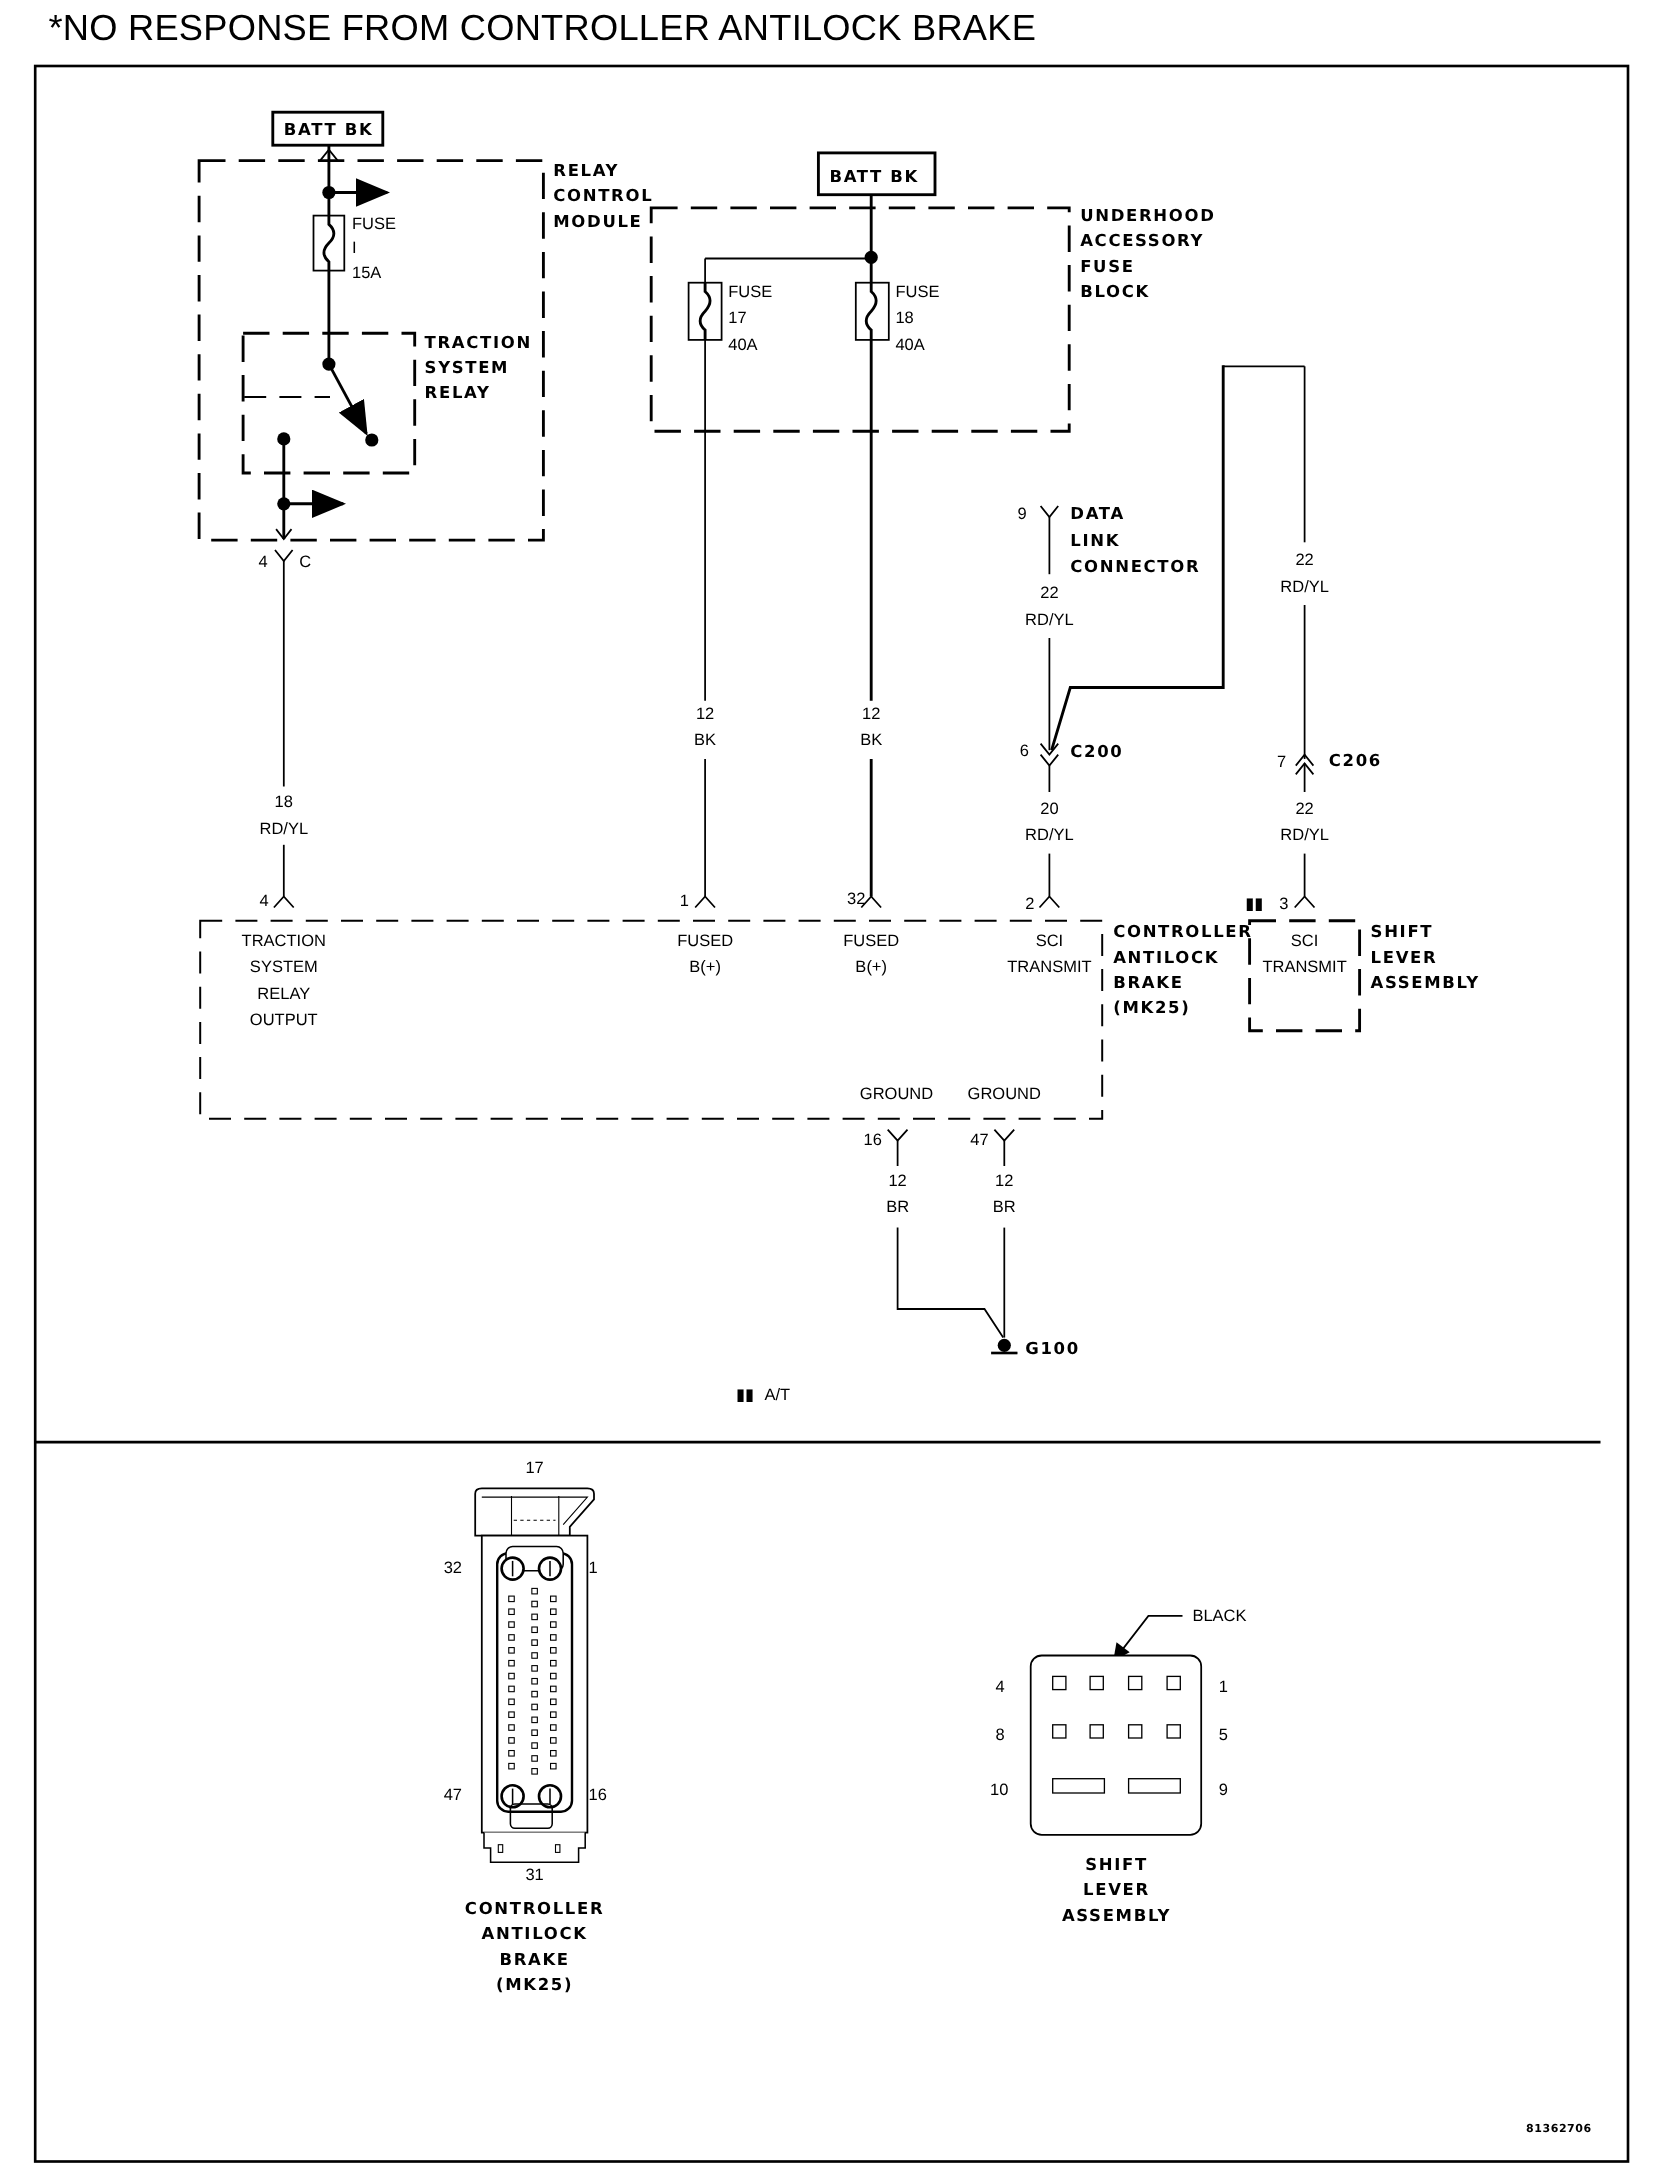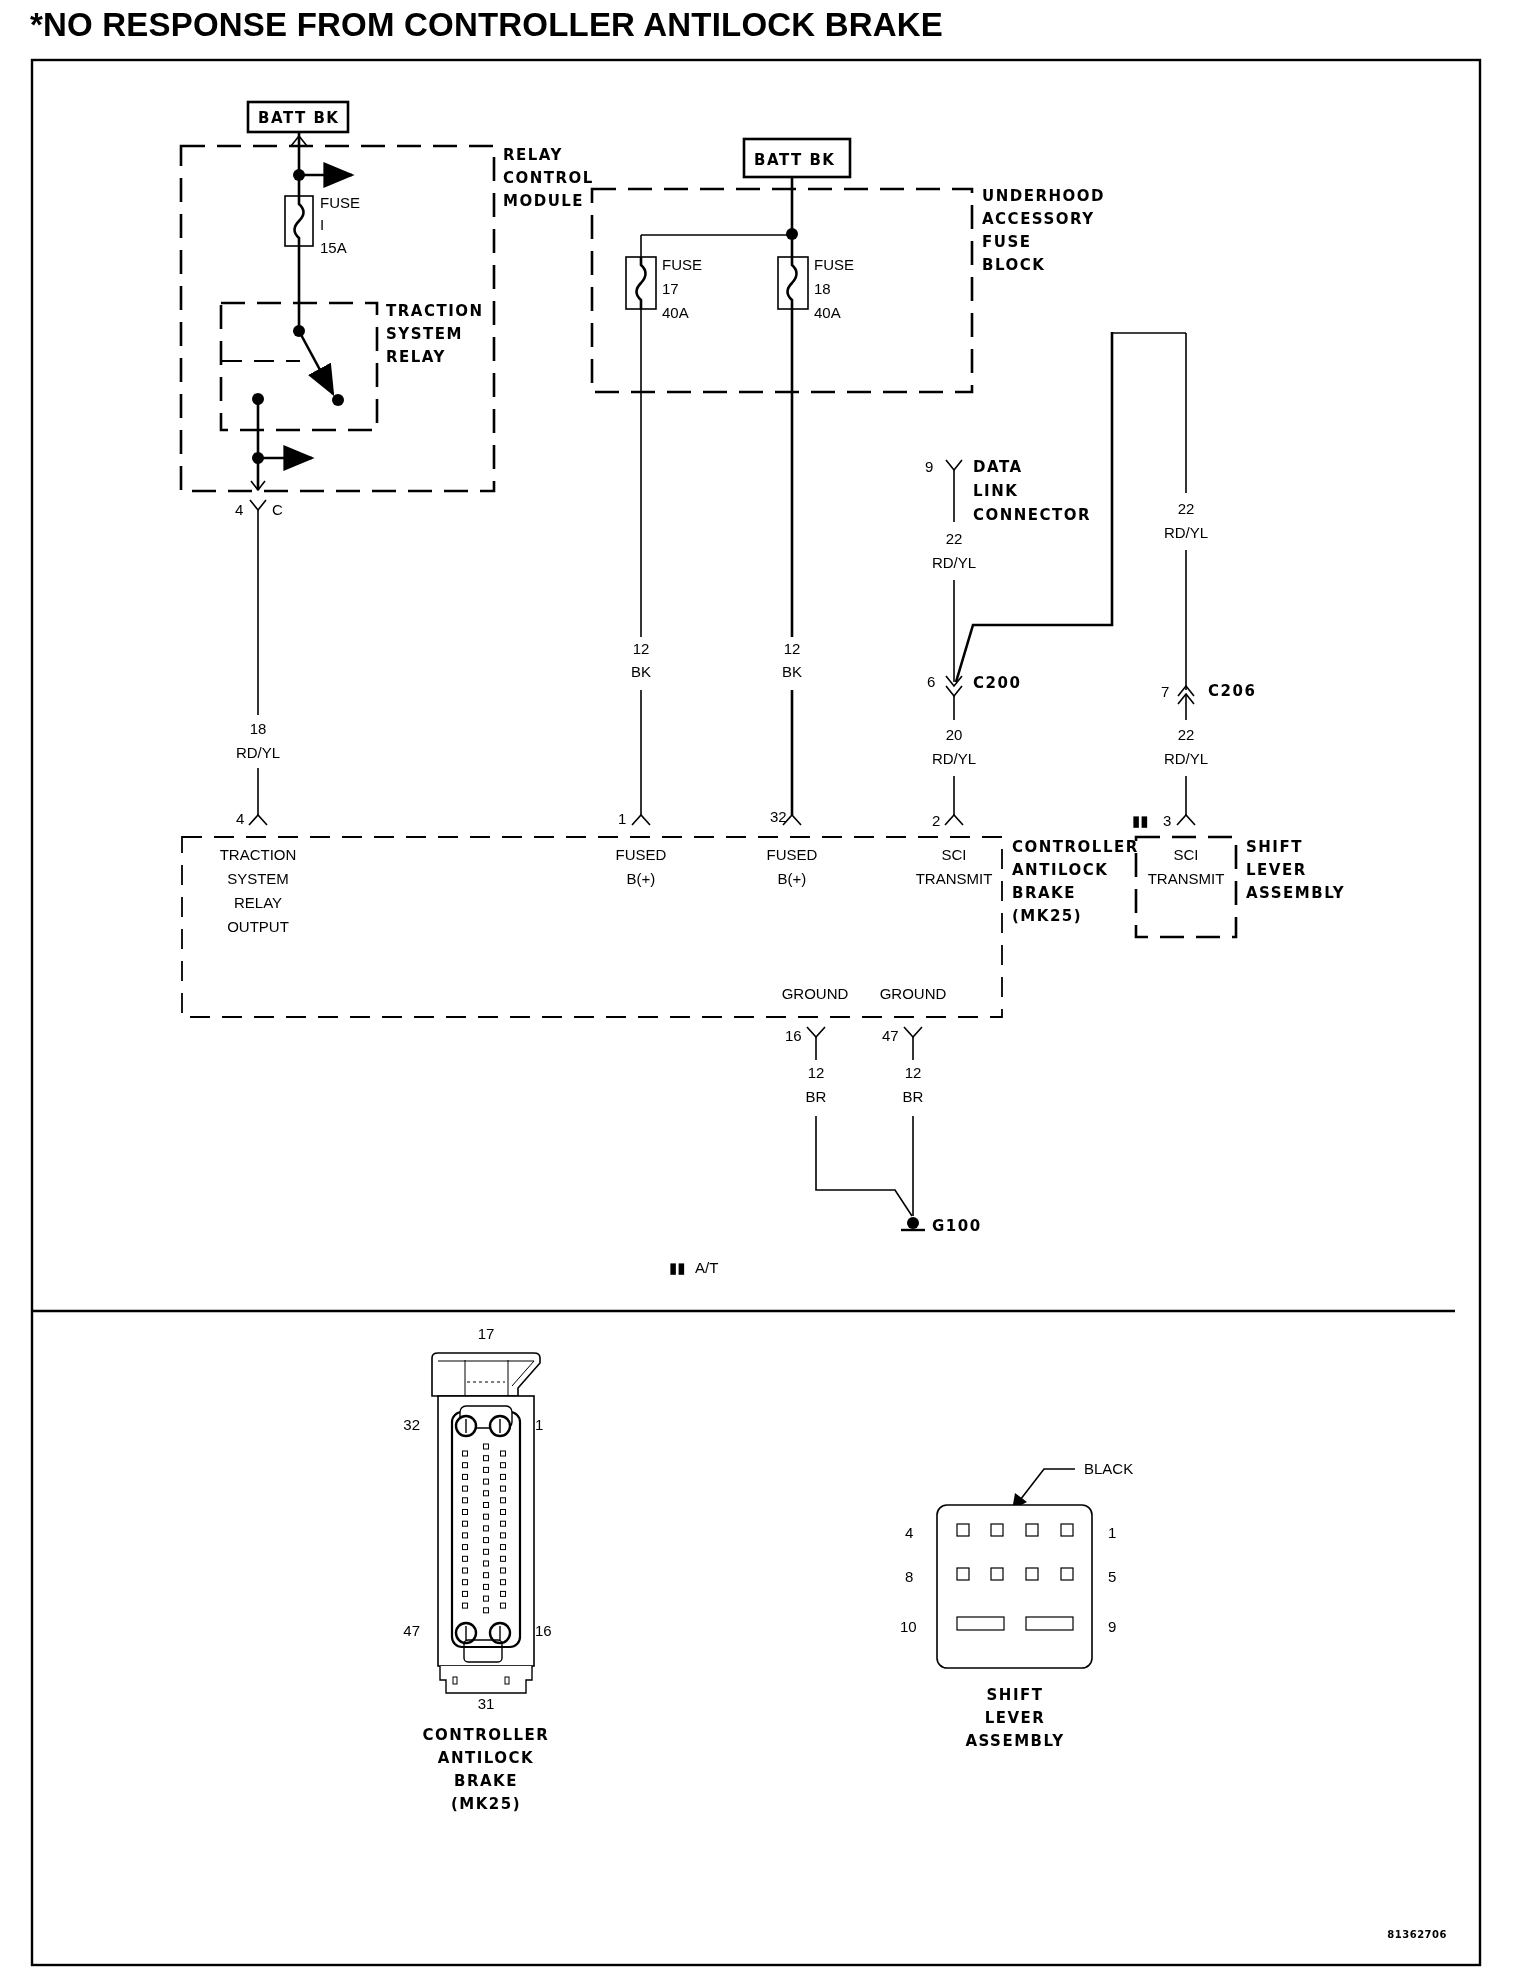--- a/index.html
+++ b/index.html
@@ -1,17 +1,17 @@
 <!DOCTYPE html>
 <html><head>
 <meta charset="utf-8">
 <style>
   html, body { margin:0; padding:0; background:#ffffff; }
   body { width:1520px; height:1978px; position:relative; overflow:hidden; font-family:"Liberation Sans", sans-serif; color:#000; }
-  .title { position:absolute; left:30px; top:6px; font-family:"Liberation Sans", sans-serif; font-weight:bold; font-size:33px; letter-spacing:0.2px; white-space:nowrap; }
+  .title { position:absolute; left:44px; top:6px; font-family:"Liberation Sans", sans-serif; font-weight:normal; font-size:33px; letter-spacing:0.2px; white-space:nowrap; }
   svg { position:absolute; left:0; top:0; }
   .lbl { font-family:"Liberation Sans Narrow","Liberation Sans", sans-serif; font-size:15px; fill:#000; }
   .blbl { font-family:"DejaVu Sans", sans-serif; font-weight:bold; font-size:15px; fill:#000; letter-spacing:1.5px; }
   .wire { stroke:#000; fill:none; stroke-width:1.6; }
   .wire-thick { stroke:#000; fill:none; stroke-width:2.6; }
   .dash { stroke:#000; fill:none; stroke-width:2.6; stroke-dasharray:24 12; }
   .dash-thin { stroke:#000; fill:none; stroke-width:1.8; stroke-dasharray:20 12; }
   .box { stroke:#000; fill:#fff; stroke-width:2.6; }
   .frame { stroke:#000; fill:none; stroke-width:2.4; }
 </style>

